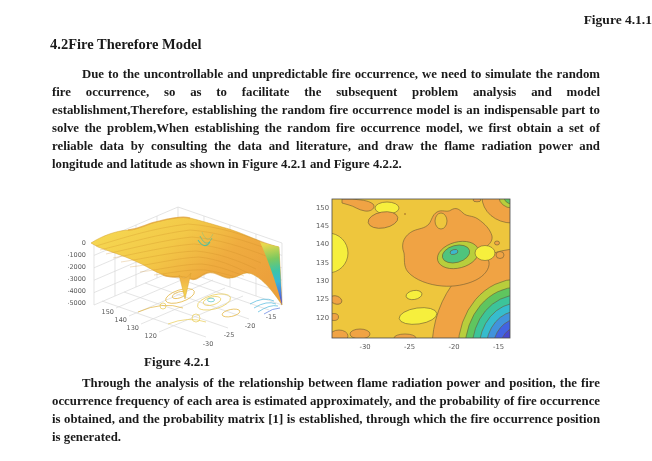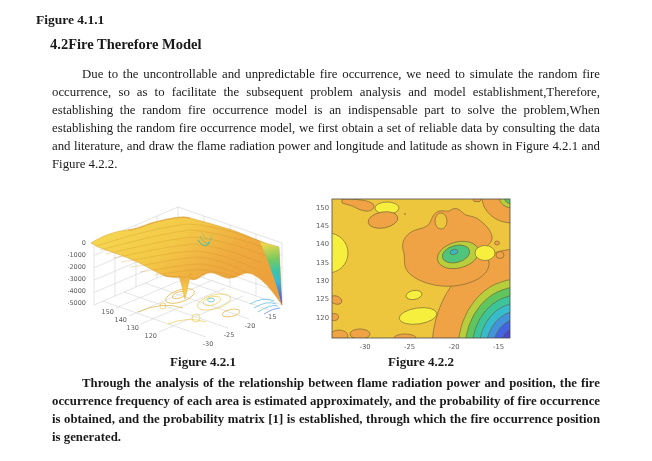--- a/index.html
+++ b/index.html
@@ -6,43 +6,43 @@
   .page{
     position:relative;
     width:652px;height:461px;
     background:#ffffff;
     font-family:"Liberation Serif", serif;
     color:#1a1a1a;
     overflow:hidden;
   }
   .figure-header{
     position:absolute;top:12px;left:0;right:0;
-    text-align:left;padding-left:36px;
+    text-align:right;padding-left:26px;
     font-weight:bold;font-size:13.5px;
   }
   .section-heading{
     position:absolute;top:36px;left:50px;
     font-weight:bold;font-size:14.5px;
   }
   .body-para{
     position:absolute;left:52px;width:548px;
     font-size:12.8px;line-height:18px;
     text-align:justify;text-indent:30px;
   }
-  .para-1{top:65px;}
+  .para-1{top:65px;font-weight:bold;}
   .para-2{top:374px;font-weight:bold;}
   .fig{position:absolute;}
   .fig-left{left:68px;top:196px;width:232px;height:152px;}
   .fig-right{left:312px;top:193px;width:210px;height:167px;}
   .fig svg{display:block;width:100%;height:100%;}
   .fig-caption{
     position:absolute;top:354px;width:134px;
     text-align:center;font-weight:bold;font-size:13px;
   }
-  .cap-left{left:136px;}
+  .cap-left{left:110px;}
   .cap-right{left:354px;}
   .ticktext{font-family:"DejaVu Sans", sans-serif;fill:#5a5a5a;}
 </style>
 </head>
 <body>
 
 <div class="page">
 
   <div class="figure-header">Figure 4.1.1</div>
 
@@ -245,17 +245,16 @@
         <text x="17" y="126.6" text-anchor="end">120</text>
         <text x="53" y="156" text-anchor="middle">-30</text>
         <text x="97.5" y="156" text-anchor="middle">-25</text>
         <text x="142" y="156" text-anchor="middle">-20</text>
         <text x="186.5" y="156" text-anchor="middle">-15</text>
       </g>
     </svg>
   </div>
 
   <div class="fig-caption cap-left">Figure 4.2.1</div>
-  <div class="fig-caption cap-right">Figure 4.2.2</div>
 
   <div class="body-para para-2">Through the analysis of the relationship between flame radiation power and position, the fire occurrence frequency of each area is estimated approximately, and the probability of fire occurrence is obtained, and the probability matrix [1] is established, through which the fire occurrence position is generated.</div>
 
 </div>
 
 </body></html>

